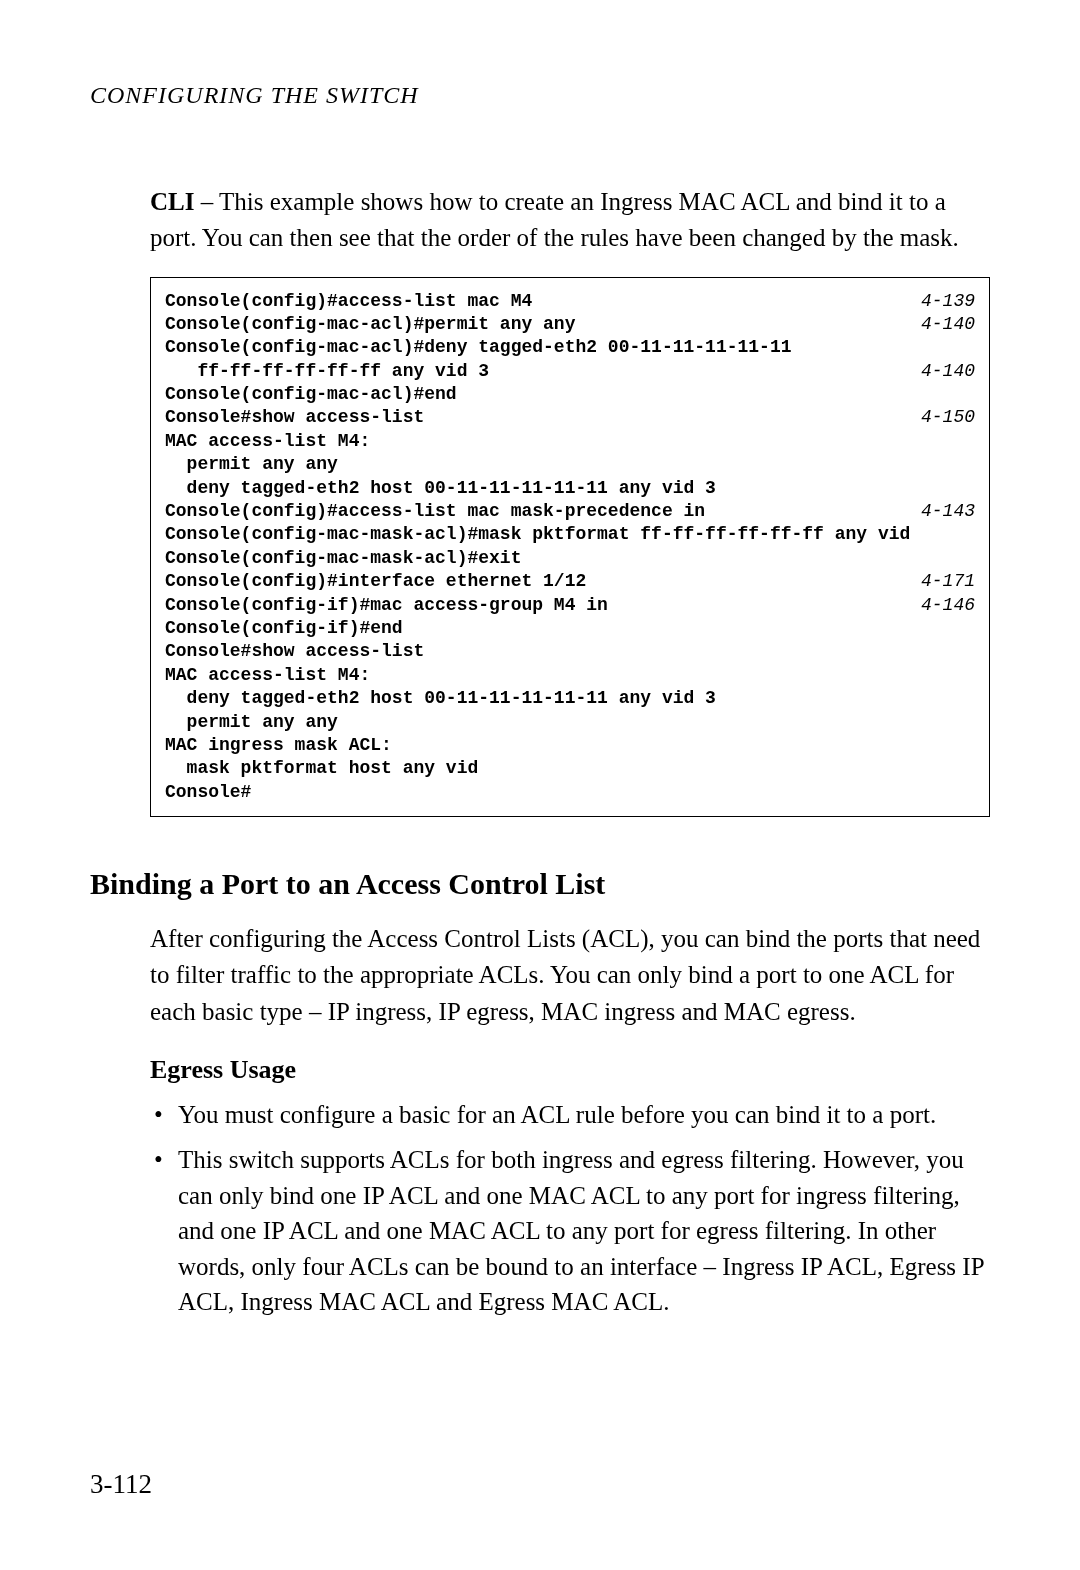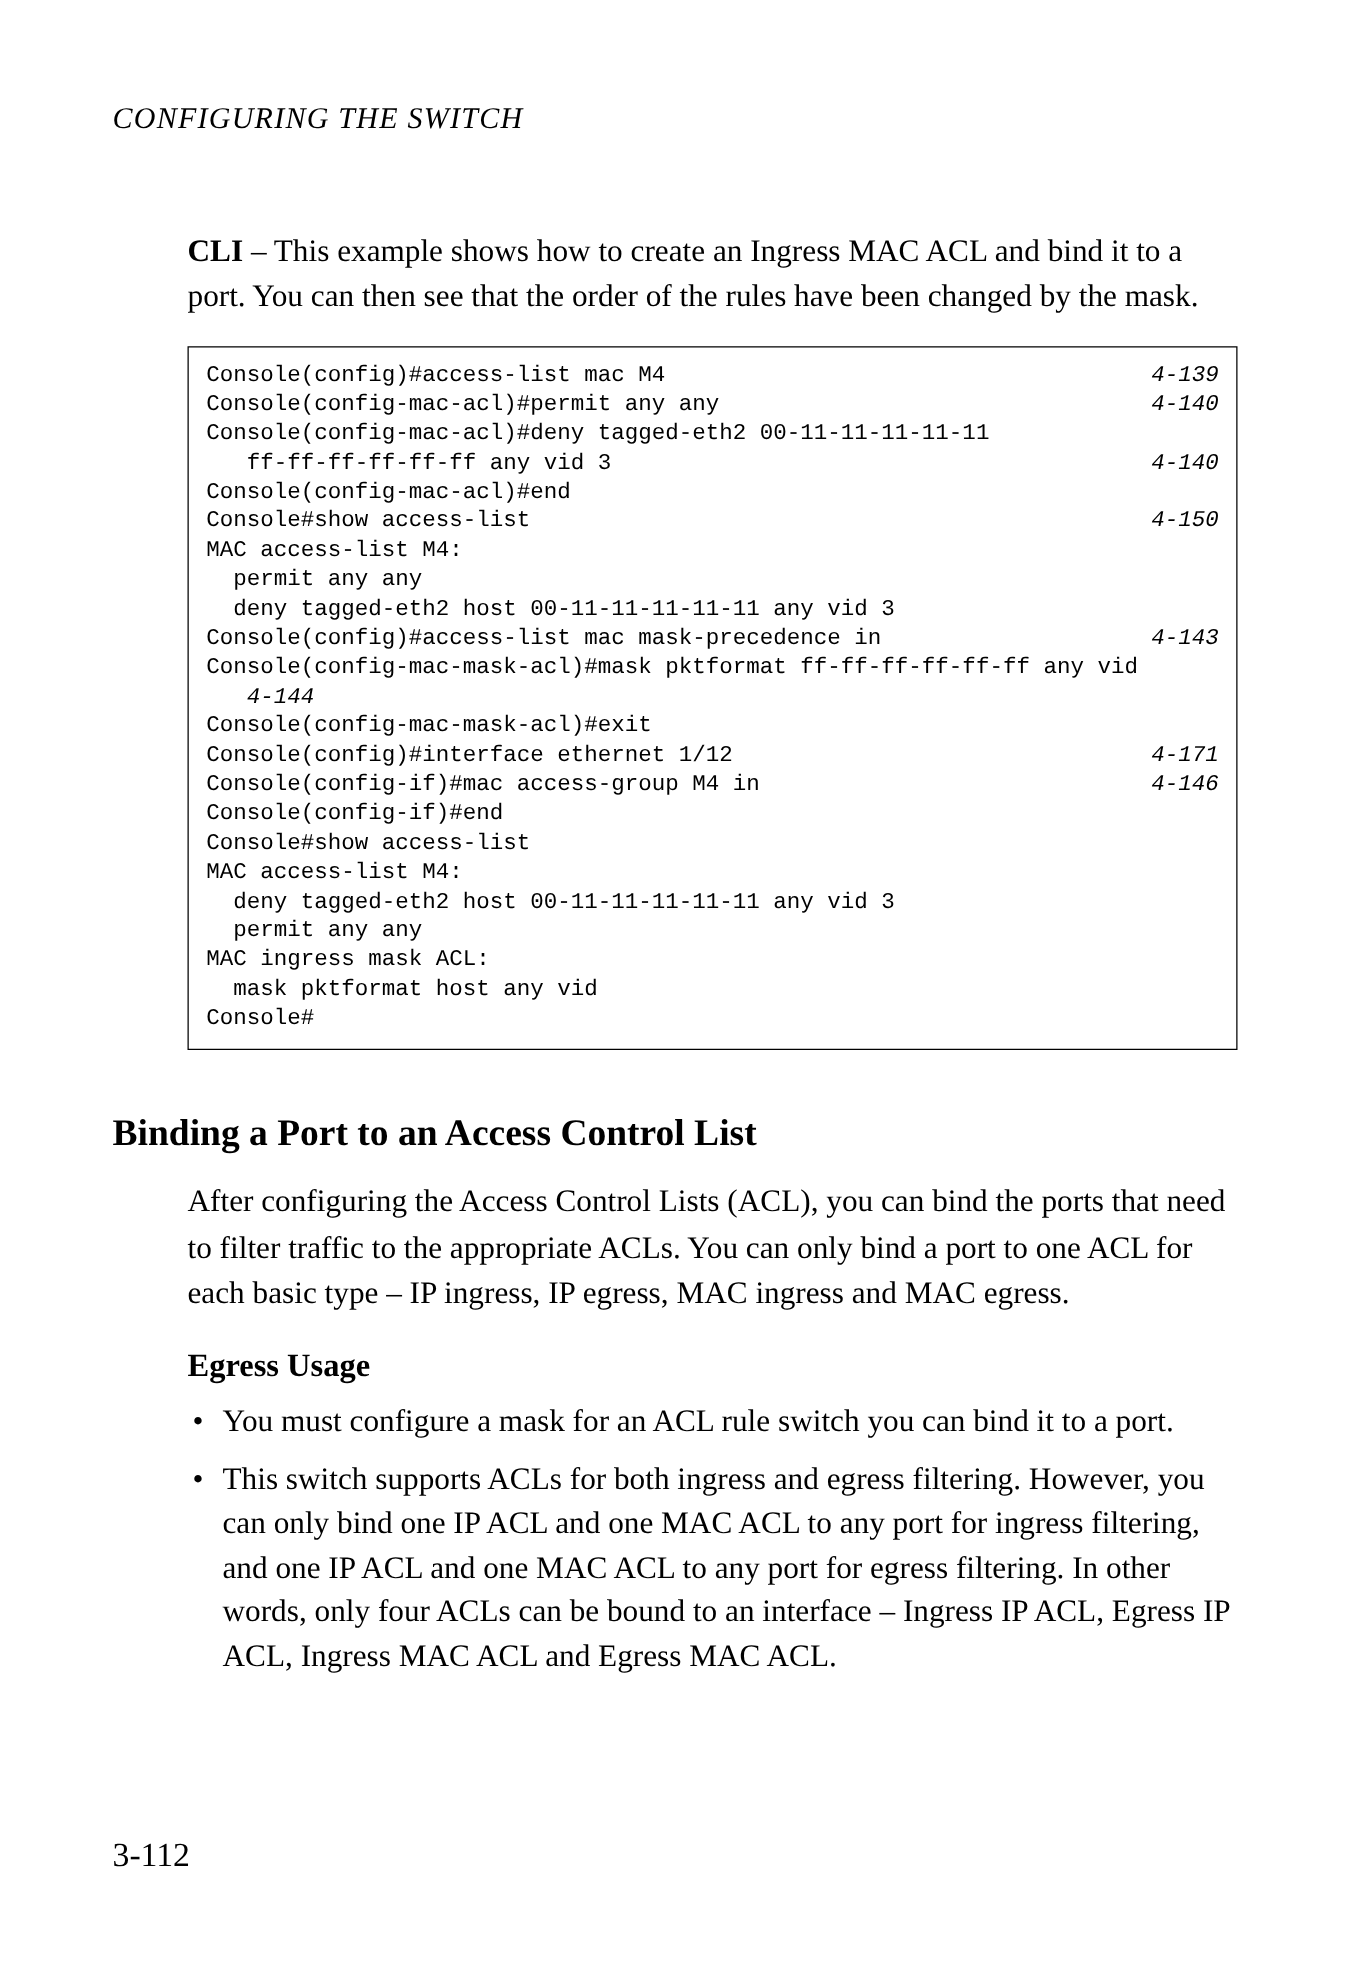--- a/index.html
+++ b/index.html
@@ -38,20 +38,21 @@
       line-height: 1.3;
       margin-bottom: 50px;
     }
     .code-line {
       display: flex;
       justify-content: space-between;
       white-space: pre;
     }
     .code-line .cmd {
       white-space: pre;
+      font-weight: bold;
     }
     .code-line .ref {
       font-style: italic;
       white-space: pre;
       text-align: center;
     }
     .section-heading {
       font-size: 30px;
       font-weight: bold;
       margin-bottom: 20px;
@@ -110,40 +111,39 @@
       <div class="code-line"><span class="cmd">Console(config-mac-acl)#permit any any</span><span class="ref">4-140</span></div>
       <div class="code-line"><span class="cmd">Console(config-mac-acl)#deny tagged-eth2 00-11-11-11-11-11</span></div>
       <div class="code-line"><span class="cmd">   ff-ff-ff-ff-ff-ff any vid 3</span><span class="ref">4-140</span></div>
       <div class="code-line"><span class="cmd">Console(config-mac-acl)#end</span></div>
       <div class="code-line"><span class="cmd">Console#show access-list</span><span class="ref">4-150</span></div>
       <div class="code-line"><span class="cmd">MAC access-list M4:</span></div>
       <div class="code-line"><span class="cmd">  permit any any</span></div>
       <div class="code-line"><span class="cmd">  deny tagged-eth2 host 00-11-11-11-11-11 any vid 3</span></div>
       <div class="code-line"><span class="cmd">Console(config)#access-list mac mask-precedence in</span><span class="ref">4-143</span></div>
       <div class="code-line"><span class="cmd">Console(config-mac-mask-acl)#mask pktformat ff-ff-ff-ff-ff-ff any vid</span></div>
-      <div class="code-line"><span class="cmd" style="font-style: italic;">   4-144</span></div>
       <div class="code-line"><span class="cmd">Console(config-mac-mask-acl)#exit</span></div>
       <div class="code-line"><span class="cmd">Console(config)#interface ethernet 1/12</span><span class="ref">4-171</span></div>
       <div class="code-line"><span class="cmd">Console(config-if)#mac access-group M4 in</span><span class="ref">4-146</span></div>
       <div class="code-line"><span class="cmd">Console(config-if)#end</span></div>
       <div class="code-line"><span class="cmd">Console#show access-list</span></div>
       <div class="code-line"><span class="cmd">MAC access-list M4:</span></div>
       <div class="code-line"><span class="cmd">  deny tagged-eth2 host 00-11-11-11-11-11 any vid 3</span></div>
       <div class="code-line"><span class="cmd">  permit any any</span></div>
       <div class="code-line"><span class="cmd">MAC ingress mask ACL:</span></div>
       <div class="code-line"><span class="cmd">  mask pktformat host any vid</span></div>
       <div class="code-line"><span class="cmd">Console#</span></div>
     </div>
 
   <h2 class="section-heading">Binding a Port to an Access Control List</h2>
 
   <p class="body-text">After configuring the Access Control Lists (ACL), you can bind the ports that need to filter traffic to the appropriate ACLs. You can only bind a port to one ACL for each basic type – IP ingress, IP egress, MAC ingress and MAC egress.</p>
 
   <h3 class="sub-heading">Egress Usage</h3>
 
   <ul class="bullet-list" id="bullet-list">
-      <li>You must configure a mask for an ACL rule switch you can bind it to a port.</li>
+      <li>You must configure a basic for an ACL rule before you can bind it to a port.</li>
       <li>This switch supports ACLs for both ingress and egress filtering. However, you can only bind one IP ACL and one MAC ACL to any port for ingress filtering, and one IP ACL and one MAC ACL to any port for egress filtering. In other words, only four ACLs can be bound to an interface – Ingress IP ACL, Egress IP ACL, Ingress MAC ACL and Egress MAC ACL.</li>
     </ul>
 
 </div>
 
 <div class="page-number">3-112</div>
 
 </body></html>

